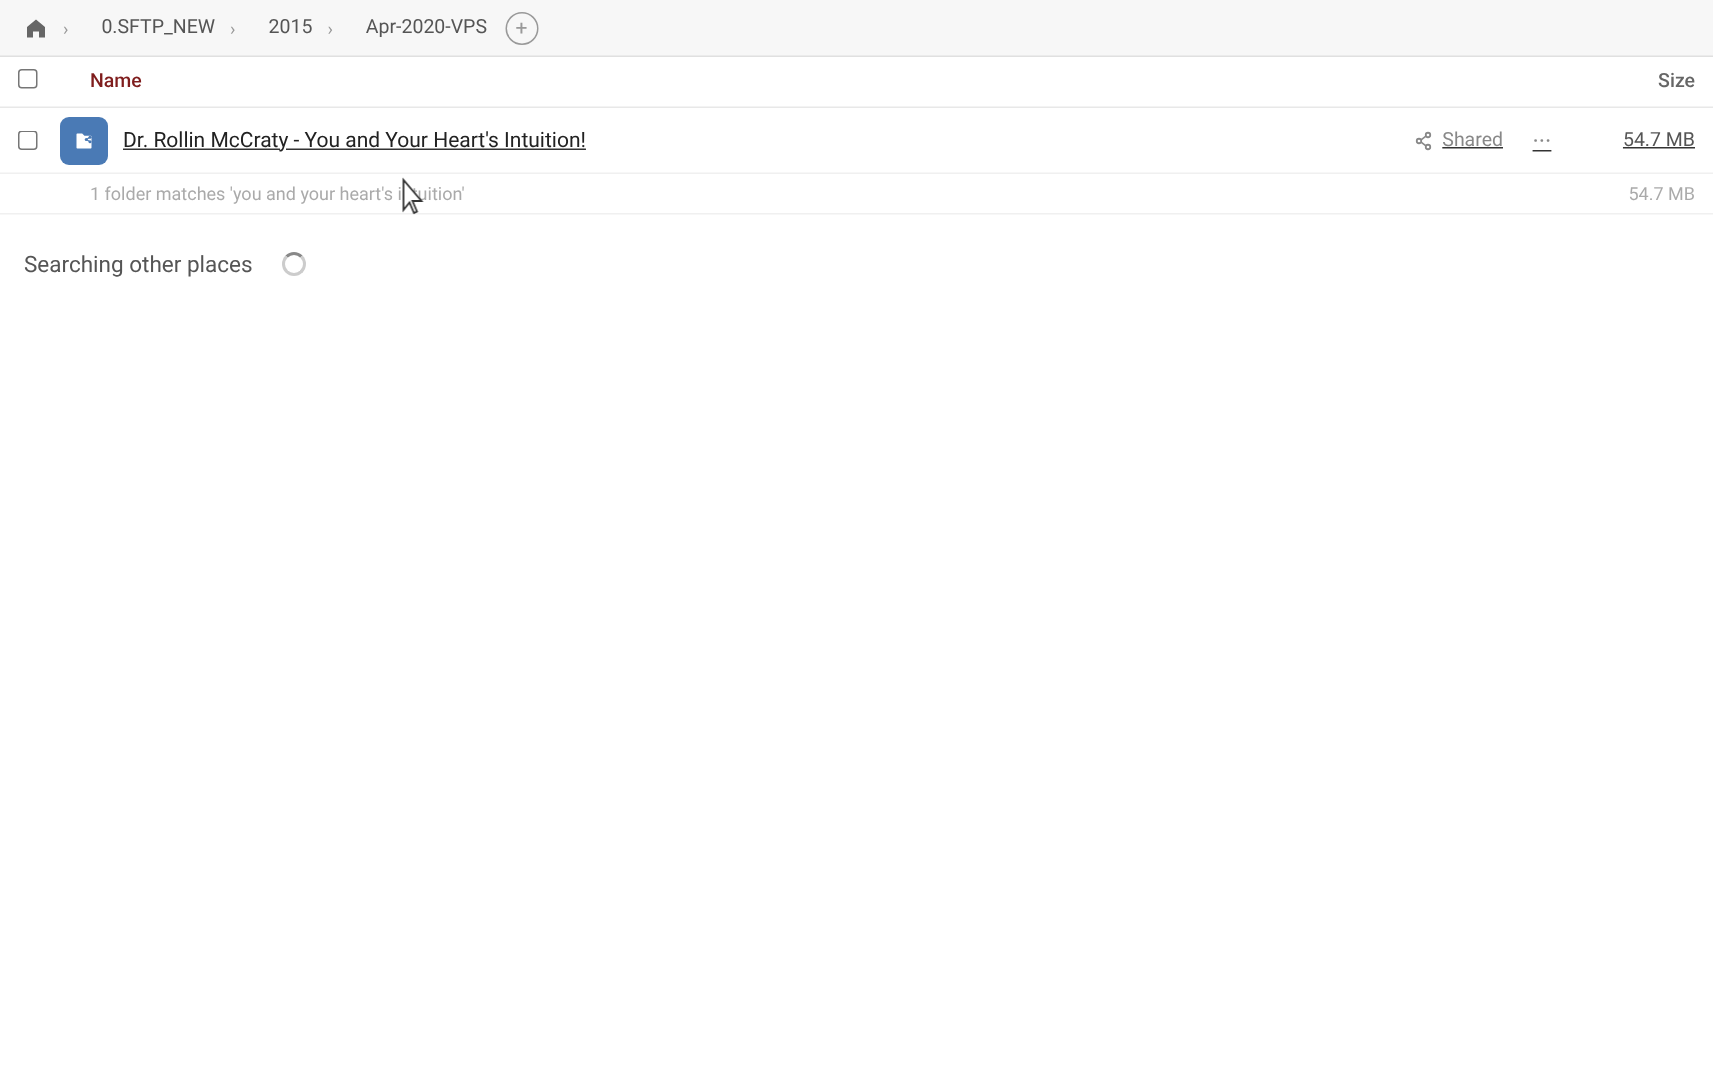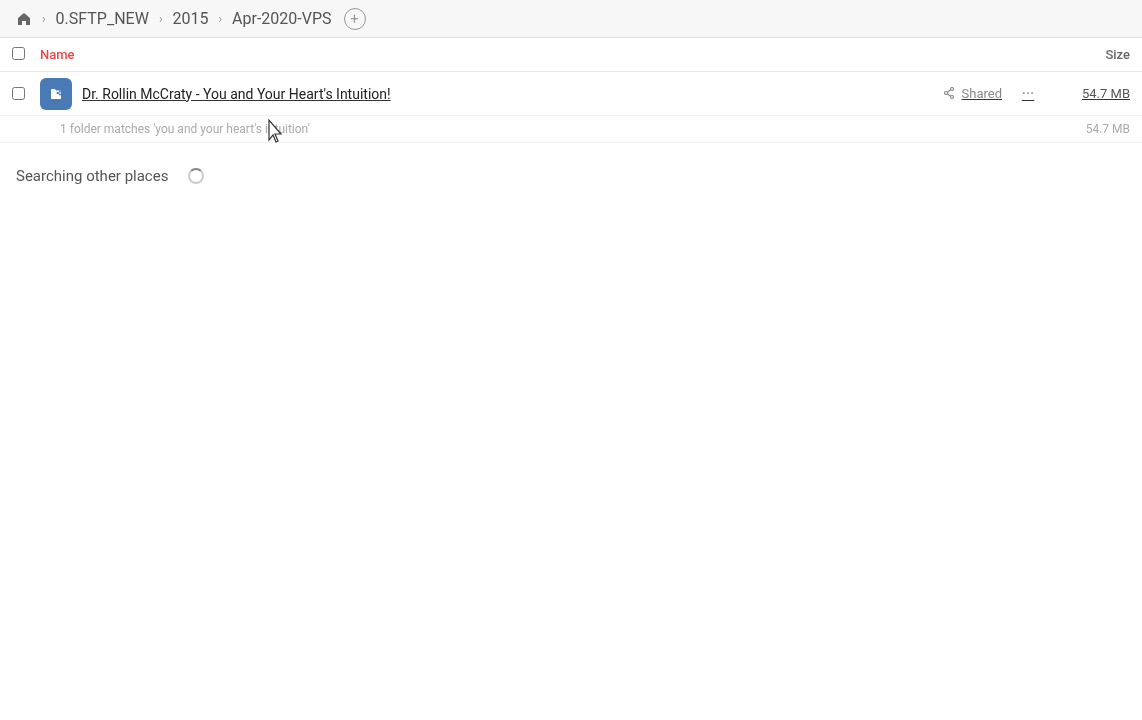--- a/index.html
+++ b/index.html
@@ -39,25 +39,26 @@
       border-radius: 4px;
     }
 
     .breadcrumb-sep {
       color: #999;
       font-size: 12px;
       margin: 0 2px;
     }
 
     .breadcrumb-item {
-      font-size: 16px;
+      font-size: 13px;
       color: #555;
       cursor: pointer;
       padding: 2px 4px;
       border-radius: 3px;
+      margin-left: 12px;
     }
 
     .breadcrumb-add {
       display: flex;
       align-items: center;
       justify-content: center;
       width: 22px;
       height: 22px;
       border: 1.5px solid #999;
       border-radius: 50%;
@@ -78,22 +79,23 @@
     }
 
     .col-checkbox {
       width: 20px;
       margin-right: 8px;
     }
 
     .col-name {
       flex: 1;
       font-size: 13px;
-      color: #ef4444;
+      color: #7f1d1d;
       font-weight: 500;
+      margin-left: 20px;
     }
 
     .col-size {
       font-size: 13px;
       color: #666;
       font-weight: 500;
       min-width: 80px;
       text-align: right;
     }
 
@@ -134,20 +136,21 @@
     }
 
     .file-name {
       flex: 1;
       font-size: 14px;
       color: #222;
     }
 
     .file-shared {
       display: flex;
+      align-items: center;
       gap: 6px;
       color: #888;
       font-size: 13px;
       margin-right: 12px;
     }
 
     .file-more {
       width: 28px;
       height: 28px;
       display: flex;

